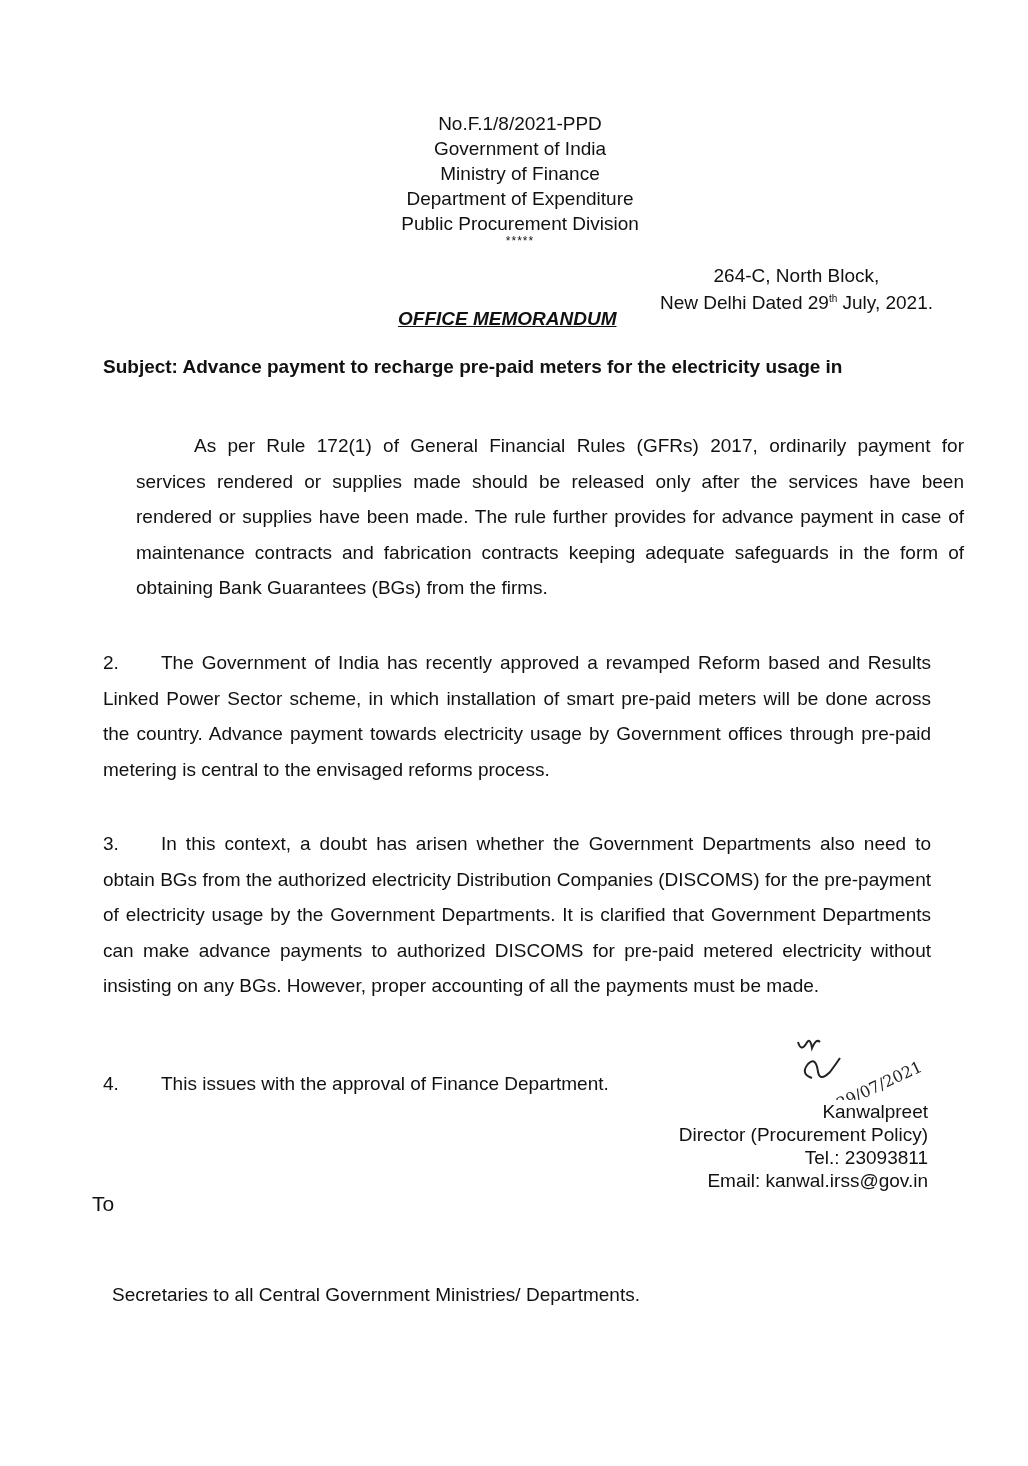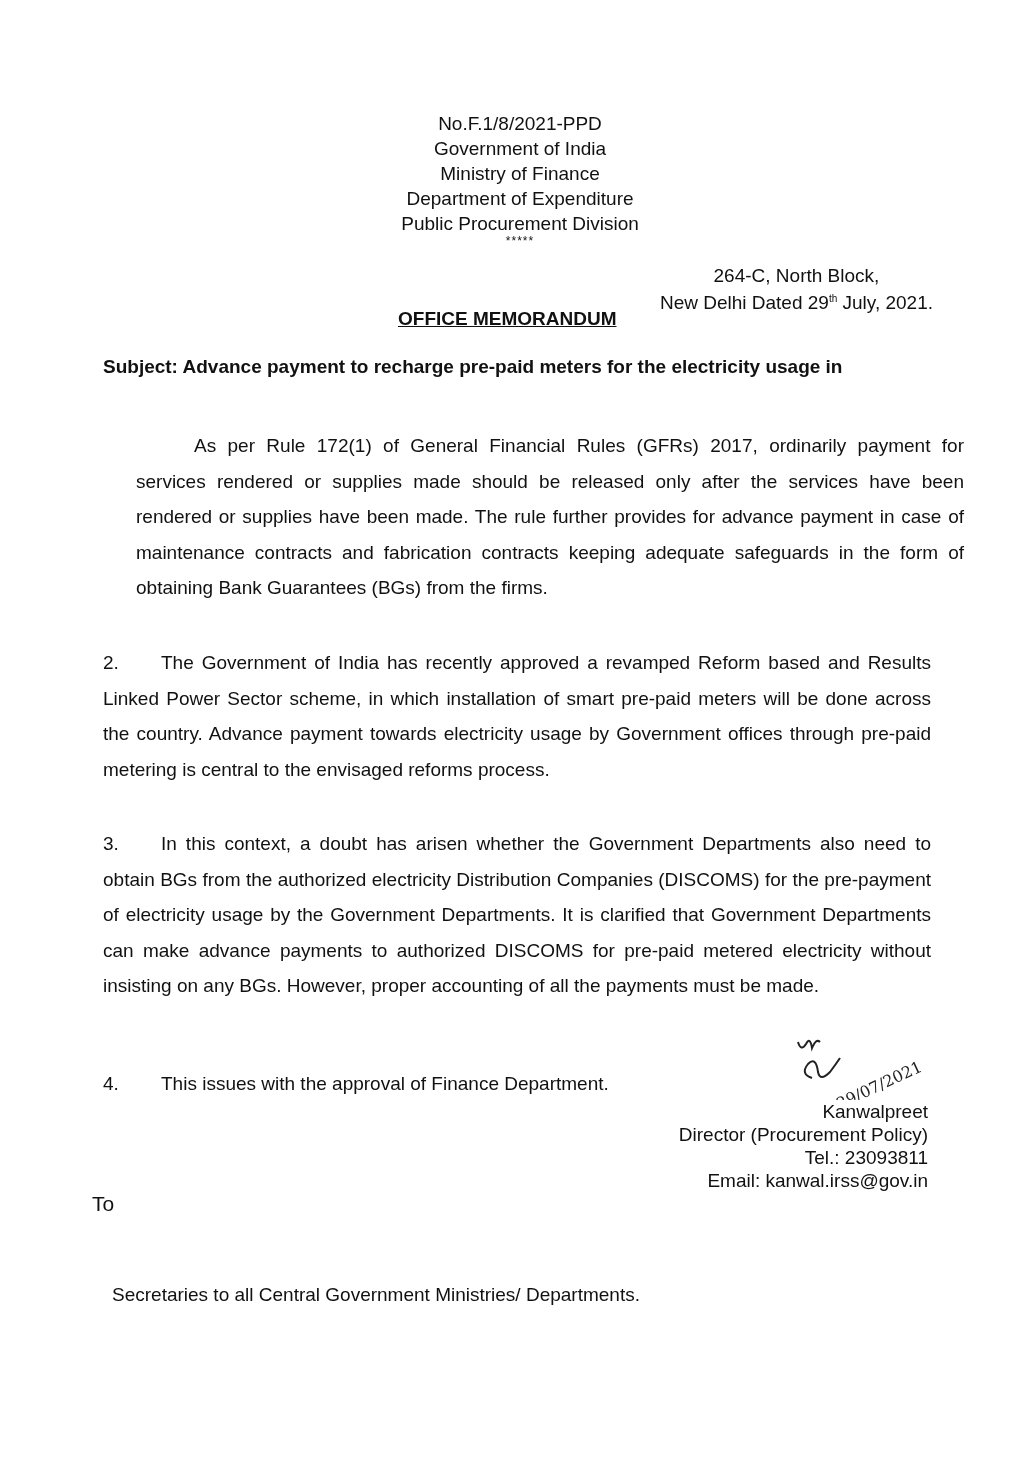--- a/index.html
+++ b/index.html
@@ -29,21 +29,21 @@
   <div>Department of Expenditure</div>
   <div>Public Procurement Division</div>
   <div class="stars">*****</div>
 </div>
 
 <div class="abs right" style="top:264px; right:95px;">
   <div>264-C, North Block,</div>
   <div><span>New Delhi Dated 29</span><sup style="font-size:10px;">th</sup><span> July, 2021.</span></div>
 </div>
 
-<div class="abs memo" style="top:308px; left:398px;">OFFICE MEMORANDUM</div>
+<div class="abs memo" style="top:308px; left:398px;font-style:italic;">OFFICE MEMORANDUM</div>
 
 <div class="abs subject" style="top:356px;">
   <div><span>Subject:</span> <span>Advance payment to recharge pre-paid meters for the electricity usage in</span></div>
 </div>
 
 <div class="abs para indent" style="top:428px;">As per Rule 172(1) of General Financial Rules (GFRs) 2017, ordinarily payment for services rendered or supplies made should be released only after the services have been rendered or supplies have been made. The rule further provides for advance payment in case of maintenance contracts and fabrication contracts keeping adequate safeguards in the form of obtaining Bank Guarantees (BGs) from the firms.</div>
 
 <div class="abs para" style="top:645px;">
   <span class="num">2.</span><span>The Government of India has recently approved a revamped Reform based and Results Linked Power Sector scheme, in which installation of smart pre-paid meters will be done across the country. Advance payment towards electricity usage by Government offices through pre-paid metering is central to the envisaged reforms process.</span>
 </div>

